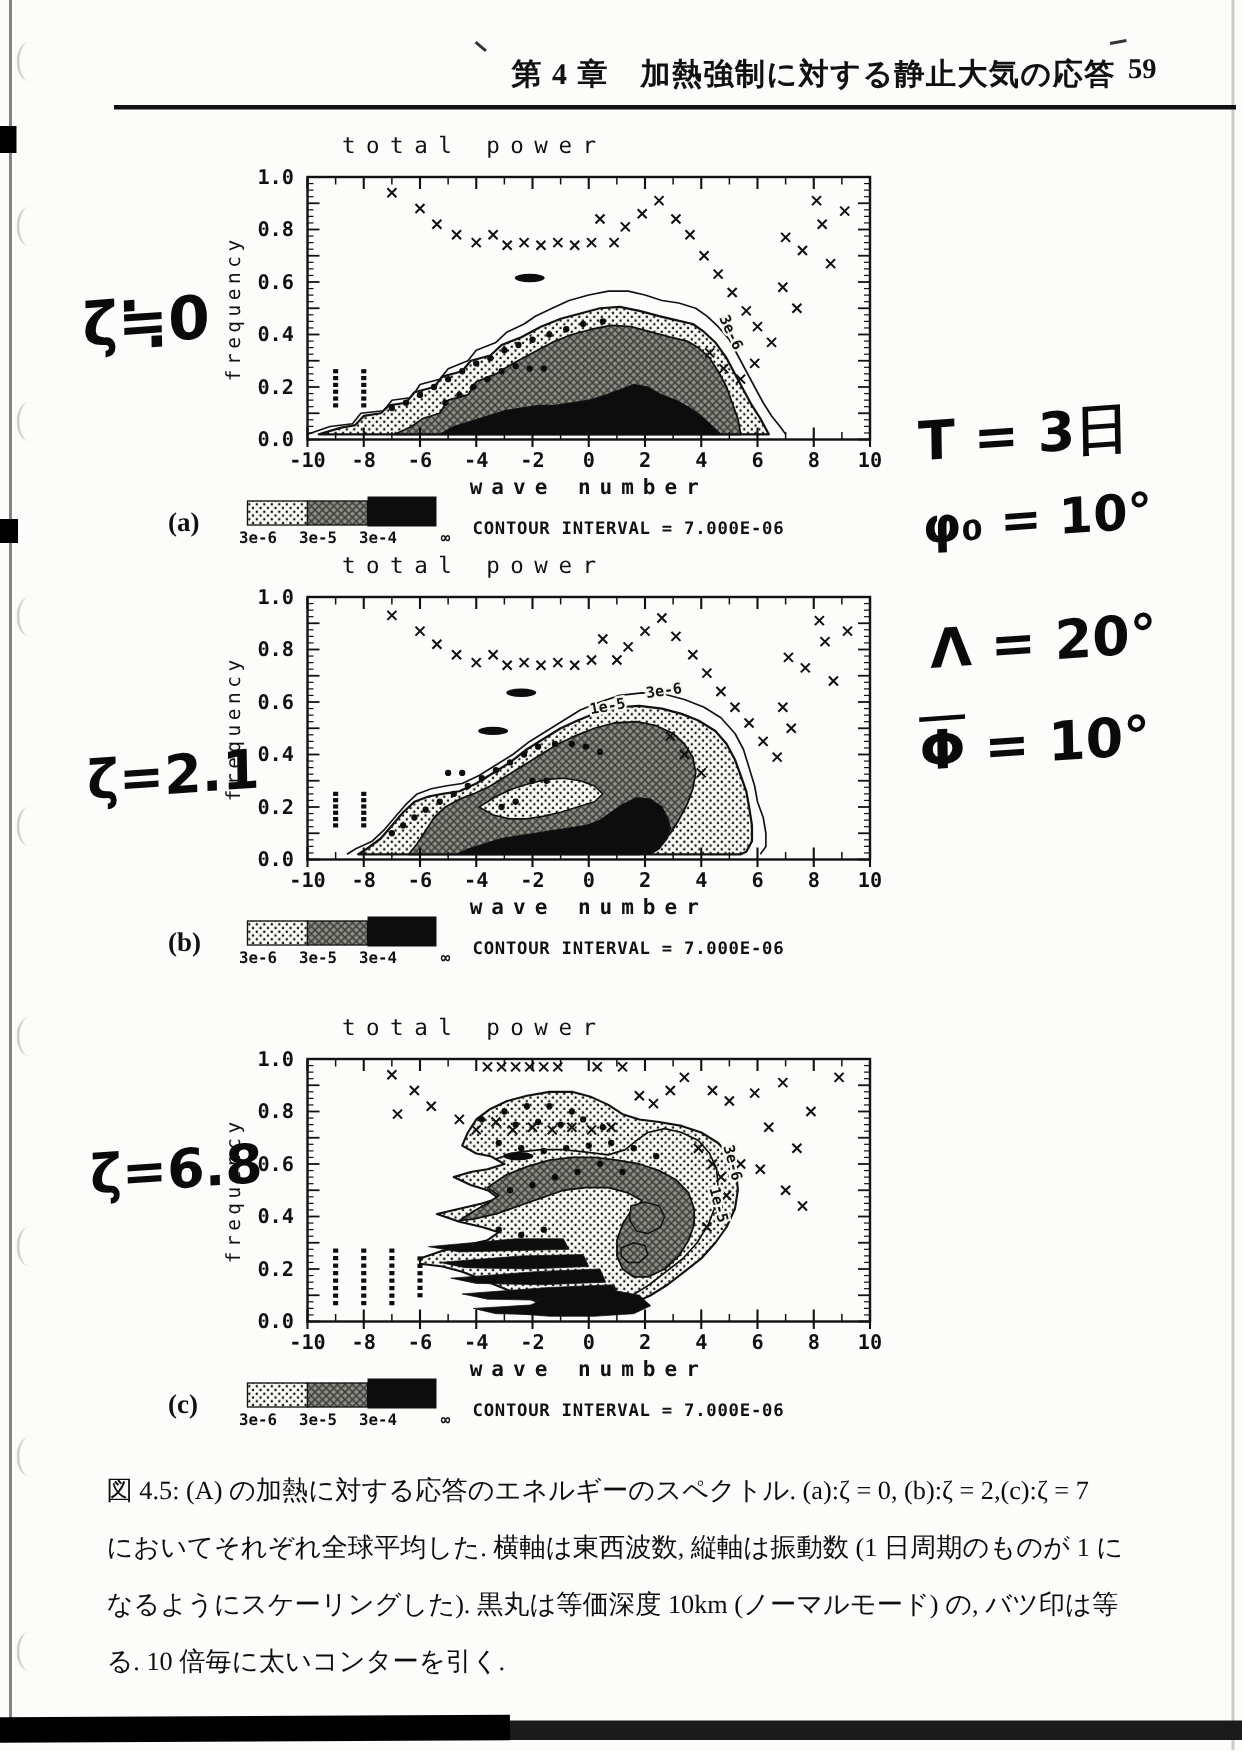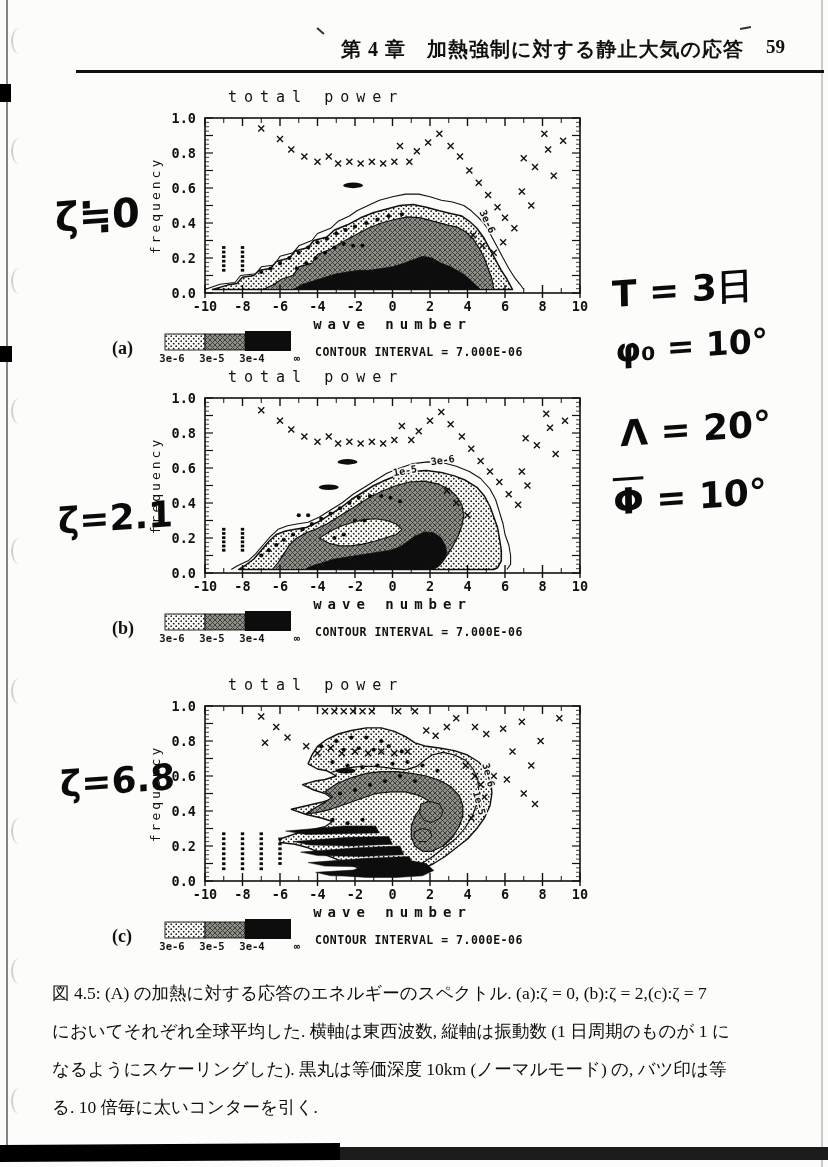--- a/index.html
+++ b/index.html
@@ -2,33 +2,33 @@
 <html><head>
 <meta charset="utf-8">
 <style>
   html,body{margin:0;padding:0;}
   .page{position:relative;width:828px;height:1167px;background:#fcfcfa;overflow:hidden;
         font-family:"Liberation Sans",sans-serif;color:#111;}
   
   .chapter-title{position:absolute;left:341px;top:36px;font-size:20px;font-weight:bold;
                  font-family:"Liberation Serif",serif;letter-spacing:1px;text-align:center;}
   .page-number{position:absolute;left:752px;top:36px;font-size:19px;font-weight:bold;
-               font-family:"Liberation Serif",serif;margin-left:14px;}
+               font-family:"Liberation Serif",serif;}
   .header-rule{position:absolute;left:76px;top:70px;width:748px;height:3px;background:#111;}
   
   .panel{position:absolute;left:100px;width:520px;height:282px;}
   .ptitle{position:absolute;left:128px;top:0;font-family:"DejaVu Sans Mono",monospace;
           font-size:15px;font-weight:normal;letter-spacing:7px;white-space:nowrap;}
   .plot{position:absolute;left:0;top:22px;}
   
   .hw{position:absolute;font-family:"DejaVu Sans",sans-serif;font-weight:700;color:#0a0a0a;
       transform:rotate(-4deg) skewX(-3deg);white-space:nowrap;}
   .ol{text-decoration:overline;text-decoration-thickness:3px;}
   
-  .caption{position:absolute;left:52px;top:978px;width:748px;
+  .caption{position:absolute;left:71px;top:978px;width:748px;
            font-family:"Liberation Serif",serif;font-size:17.5px;color:#0d0d0d;}
   .caption div{height:38px;line-height:30px;white-space:nowrap;}
   
   .artifact{position:absolute;}
   .edgeL{left:6px;top:0;width:2px;height:1148px;background:#444;opacity:.65;}
   .edgeR{left:821px;top:0;width:2px;height:1167px;background:#999;opacity:.5;}
   .tab1{left:0;top:84px;width:11px;height:18px;background:#000;}
   .tab2{left:0;top:346px;width:12px;height:16px;background:#000;}
   .bbar{left:0;top:1147px;width:828px;height:13px;background:#1b1b1b;}
   .bbar2{left:0;top:1144px;width:340px;height:17px;background:#000;transform:rotate(-0.3deg);}

